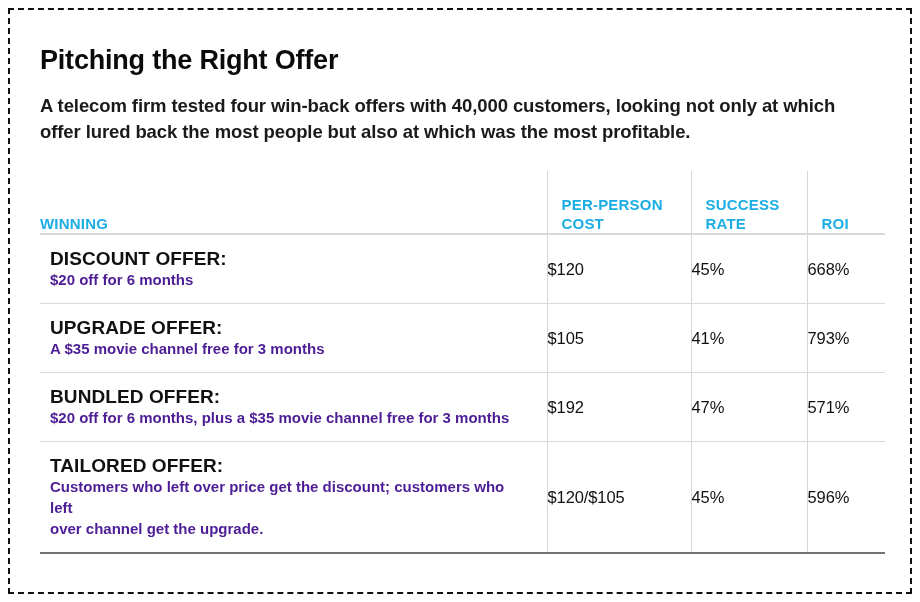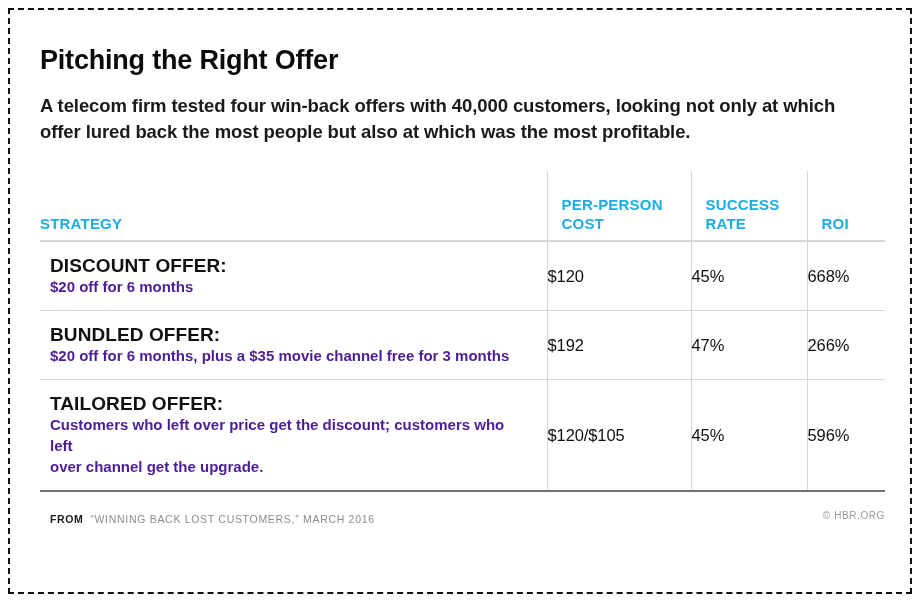--- a/index.html
+++ b/index.html
@@ -90,21 +90,20 @@
   table.data thead th {
     height: 62px;
     border-bottom: 2px solid #d7d7d7;
     vertical-align: bottom;
     color: #1cade4;
     font-size: 15px;
     font-weight: bold;
     letter-spacing: 0.2px;
     line-height: 19px;
     text-align: left;
-    padding-bottom: 7px;
   }
   table.data thead th .hdr-inner { padding-left: 14px; }
   table.data thead th:first-child .hdr-inner { padding-left: 0; }
 
   table.data tbody td {
     border-bottom: 1px solid #d9d9d9;
     font-size: 16.5px;
     color: #111111;
   }
   table.data tbody tr:last-child td {
@@ -196,21 +195,21 @@
       <colgroup>
         <col class="c-strategy">
         <col class="c-cost">
         <col class="c-rate">
         <col class="c-roi">
       </colgroup>
 
       <thead>
         <tr>
           <th>
-            <div class="hdr-inner"><span>STRATEGY</span></div>
+            <div class="hdr-inner"><span>WINNING</span></div>
           </th>
           <th>
             <div class="hdr-inner">
               <span>PER-PERSON</span><br>
               <span>COST</span>
             </div>
           </th>
           <th>
             <div class="hdr-inner">
               <span>SUCCESS</span><br>
@@ -230,50 +229,55 @@
             <div class="strategy-cell">
               <div class="offer-name">DISCOUNT OFFER:</div>
               <div class="offer-desc">$20 off for 6 months</div>
             </div>
           </td>
           <td class="value-cell cell-pad">$120</td>
           <td class="value-cell cell-pad">45%</td>
           <td class="value-cell cell-pad">668%</td>
         </tr>
 
+        <tr class="r2">
+          <td>
+            <div class="strategy-cell">
+              <div class="offer-name">UPGRADE OFFER:</div>
+              <div class="offer-desc">A $35 movie channel free for 3 months</div>
+            </div>
+          </td>
+          <td class="value-cell cell-pad">$105</td>
+          <td class="value-cell cell-pad">41%</td>
+          <td class="value-cell cell-pad">793%</td>
+        </tr>
 
         <tr class="r3">
           <td>
             <div class="strategy-cell">
               <div class="offer-name">BUNDLED OFFER:</div>
               <div class="offer-desc">$20 off for 6 months, plus a $35 movie channel free for 3 months</div>
             </div>
           </td>
           <td class="value-cell cell-pad">$192</td>
           <td class="value-cell cell-pad">47%</td>
-          <td class="value-cell cell-pad">266%</td>
+          <td class="value-cell cell-pad">571%</td>
         </tr>
 
         <tr class="r4">
           <td>
             <div class="strategy-cell">
               <div class="offer-name">TAILORED OFFER:</div>
               <div class="offer-desc">Customers who left over price get the discount; customers who left</div>
               <div class="offer-desc">over channel get the upgrade.</div>
             </div>
           </td>
           <td class="value-cell cell-pad">$120/$105</td>
           <td class="value-cell cell-pad">45%</td>
           <td class="value-cell cell-pad">596%</td>
         </tr>
 
       </tbody>
     </table>
 
-    <div class="footer">
-      <div class="footer-left">
-        <span class="from-label">FROM</span><span class="from-cite">“WINNING BACK LOST CUSTOMERS,” MARCH 2016</span>
-      </div>
-      <div class="footer-right">© HBR.ORG</div>
-    </div>
 
   </div>
 </div>
 
 </body></html>

